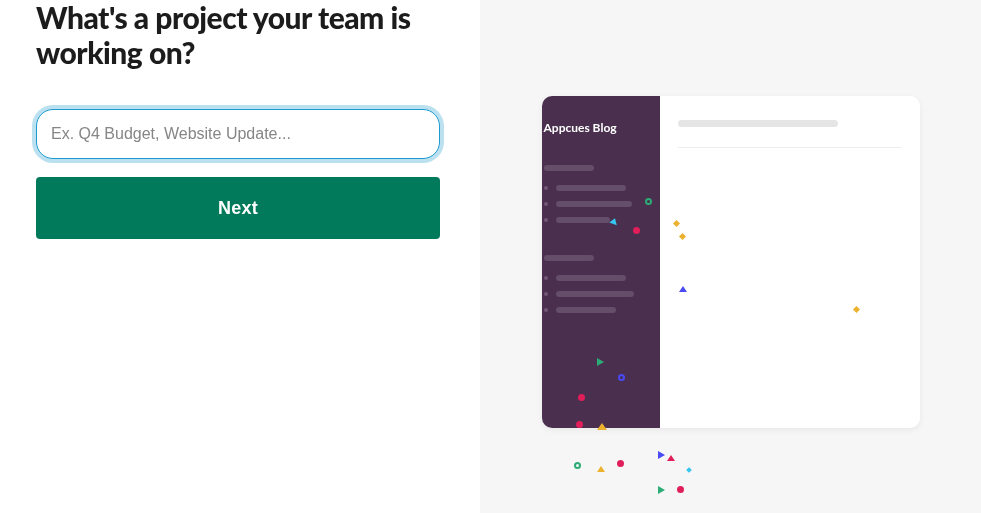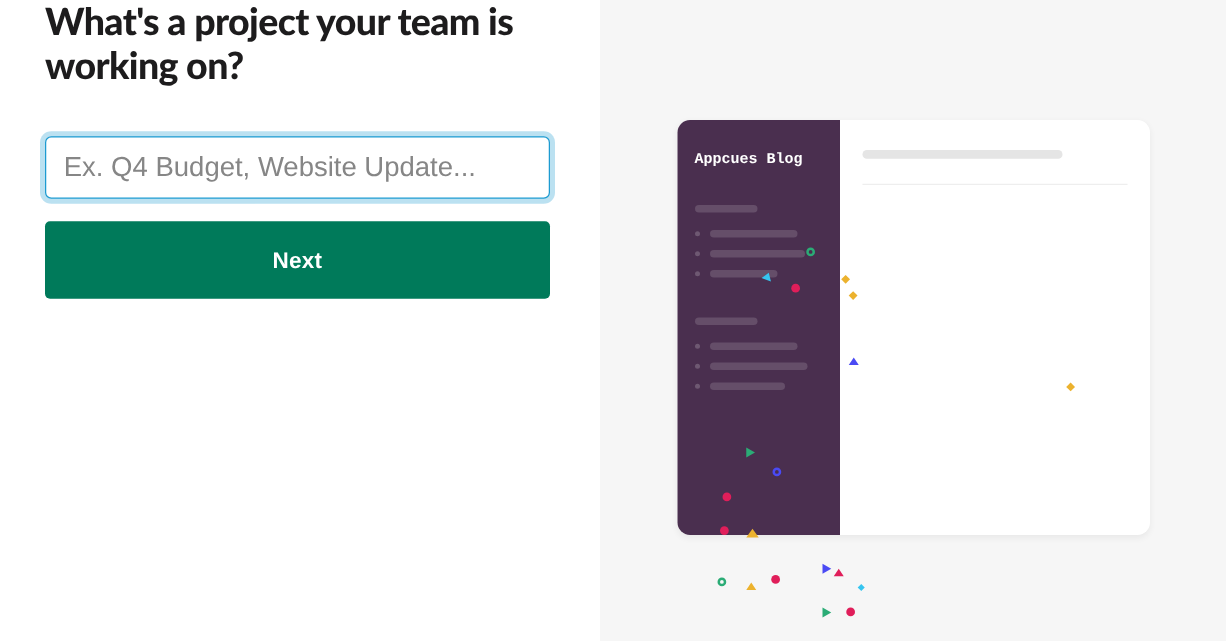--- a/index.html
+++ b/index.html
@@ -31,24 +31,24 @@
       letter-spacing: -0.5px;
       margin-bottom: 40px;
     }
     .input-wrapper {
       margin-bottom: 18px;
     }
     .text-input {
       width: 100%;
       height: 50px;
       padding: 12px 14px;
-      font-size: 22px;
+      font-size: 16px;
       color: #1d1c1d;
       border: 1px solid #9aa7b0;
-      border-radius: 5px;
+      border-radius: 17px;
       outline: none;
       box-shadow: 0 0 0 4px rgba(29,155,209,0.3);
       border-color: #1d9bd1;
     }
     .text-input::placeholder {
       color: #868686;
     }
     .next-button {
       width: 100%;
       height: 62px;
@@ -74,26 +74,25 @@
       width: 378px;
       height: 332px;
       background: #fff;
       border-radius: 10px;
       box-shadow: 0 2px 6px rgba(0,0,0,0.06);
       display: flex;
       overflow: visible;
       position: relative;
     }
     .mock-sidebar {
-      width: 130px;
+      width: 118px;
       background: #4a2f4f;
       border-radius: 10px 0 0 10px;
-      padding: 24px 14px 14px 14px;
-      position: relative;
-      font-family: Liberation Mono, monospace;
+      padding: 24px 14px 14px 2px;
+      position: relative;
     }
     .sidebar-title {
       color: #fff;
       font-size: 12px;
       font-weight: 700;
       margin-bottom: 30px;
     }
     .sidebar-lines {
       margin-bottom: 32px;
     }

